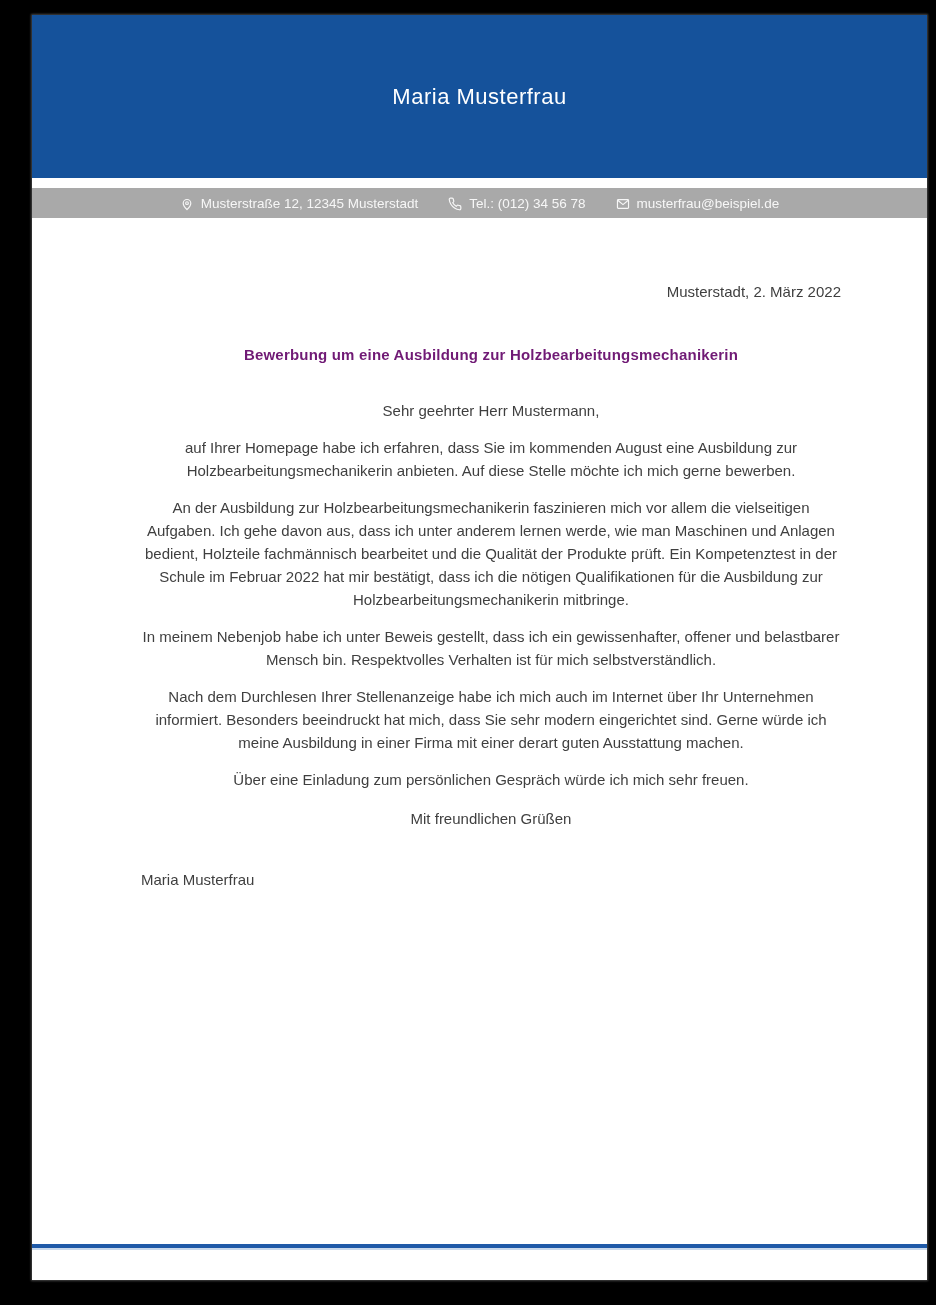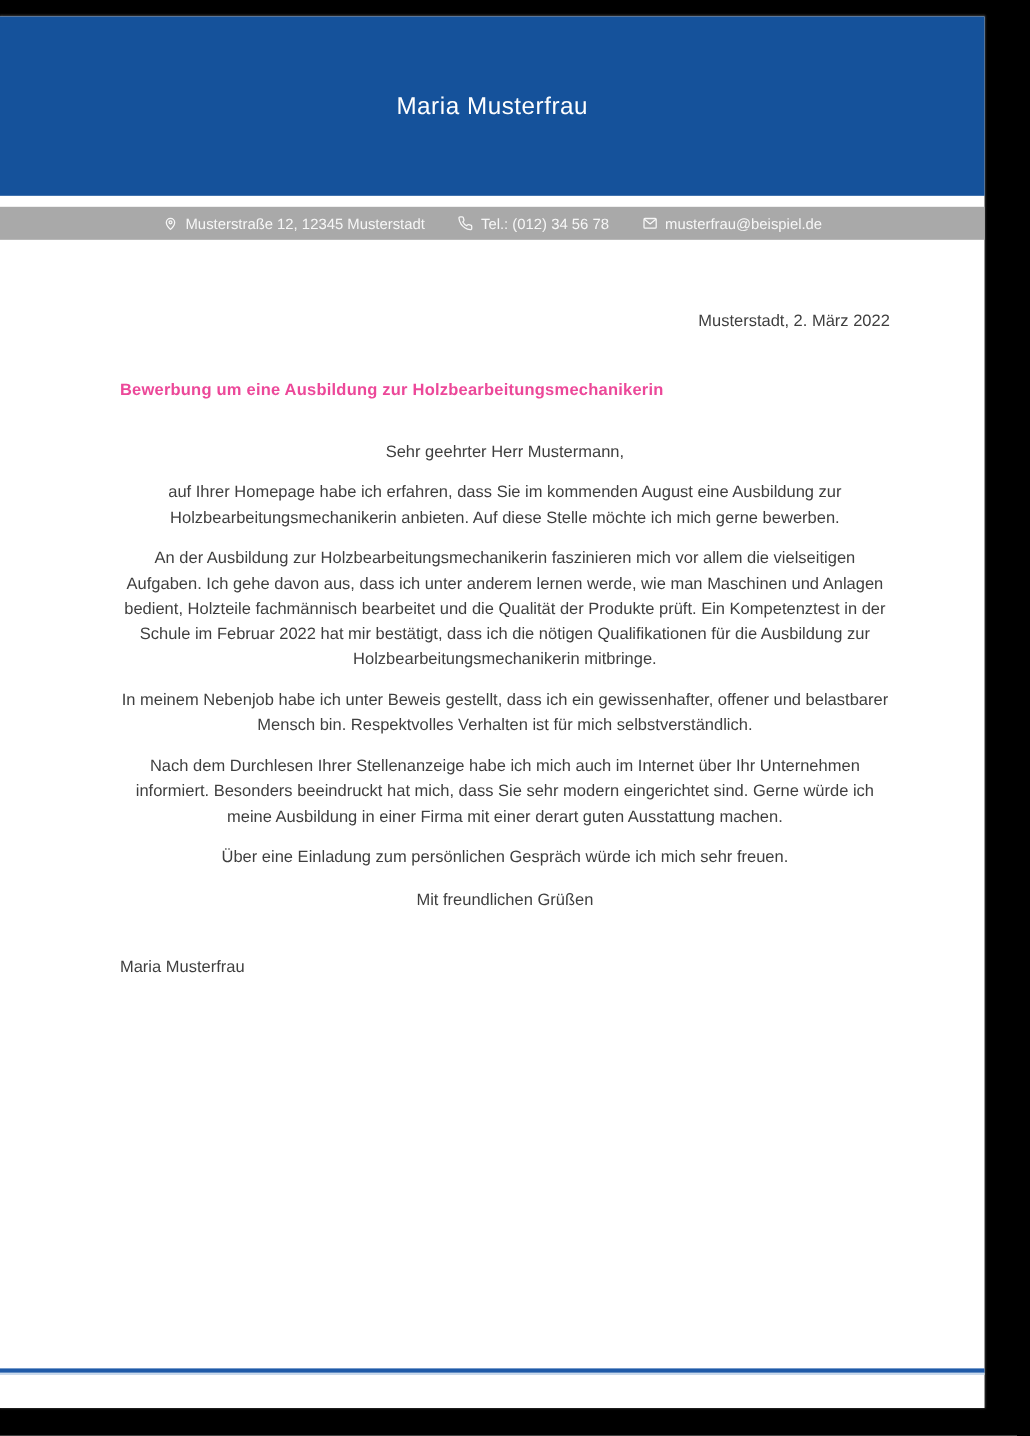--- a/index.html
+++ b/index.html
@@ -10,21 +10,21 @@
     background: #000;
   }
   .viewport {
     position: relative;
     width: 936px; height: 1305px;
     background: #000000;
     overflow: hidden;
   }
   .page {
     position: absolute;
-    left: 0; top: 15px;
+    left: 32px; top: 15px;
     width: 895px; height: 1265px;
     background: #ffffff;
     box-shadow: 0 0 2px 1px rgba(130,130,130,0.55);
   }
   .letter-header {
     height: 163px;
     background: #15529B;
     display: flex;
     align-items: center;
     justify-content: center;
@@ -41,21 +41,21 @@
     background: #A9A9A9;
     display: flex;
     align-items: center;
     justify-content: center;
     gap: 30px;
     color: #f7f7f7;
     font-size: 13.5px;
   }
   .contact-item {
     display: flex;
-    align-items: center;
+    align-items: flex-end;
     gap: 7px;
     white-space: nowrap;
   }
   .contact-item svg {
     width: 14px; height: 14px;
     stroke: #f7f7f7;
     fill: none;
     stroke-width: 2;
     stroke-linecap: round;
     stroke-linejoin: round;
@@ -68,22 +68,23 @@
     line-height: 23px;
   }
   .recipient div { line-height: 23px; }
   .date-line {
     text-align: right;
     margin-top: 25px;
   }
   .subject-line {
     margin-top: 40px;
     font-weight: 700;
-    color: #ec4899;
+    color: #701a75;
     letter-spacing: 0.2px;
+    text-align: center;
   }
   .content p { margin: 14px 0 0 0; text-align: center; }
   .content p.salutation { margin-top: 33px; }
   .content p.closing { margin-top: 16px; }
   .signature-name { margin-top: 38px; }
   .footer-rule {
     position: absolute;
     left: 0; right: 0;
     bottom: 30px;
   }

